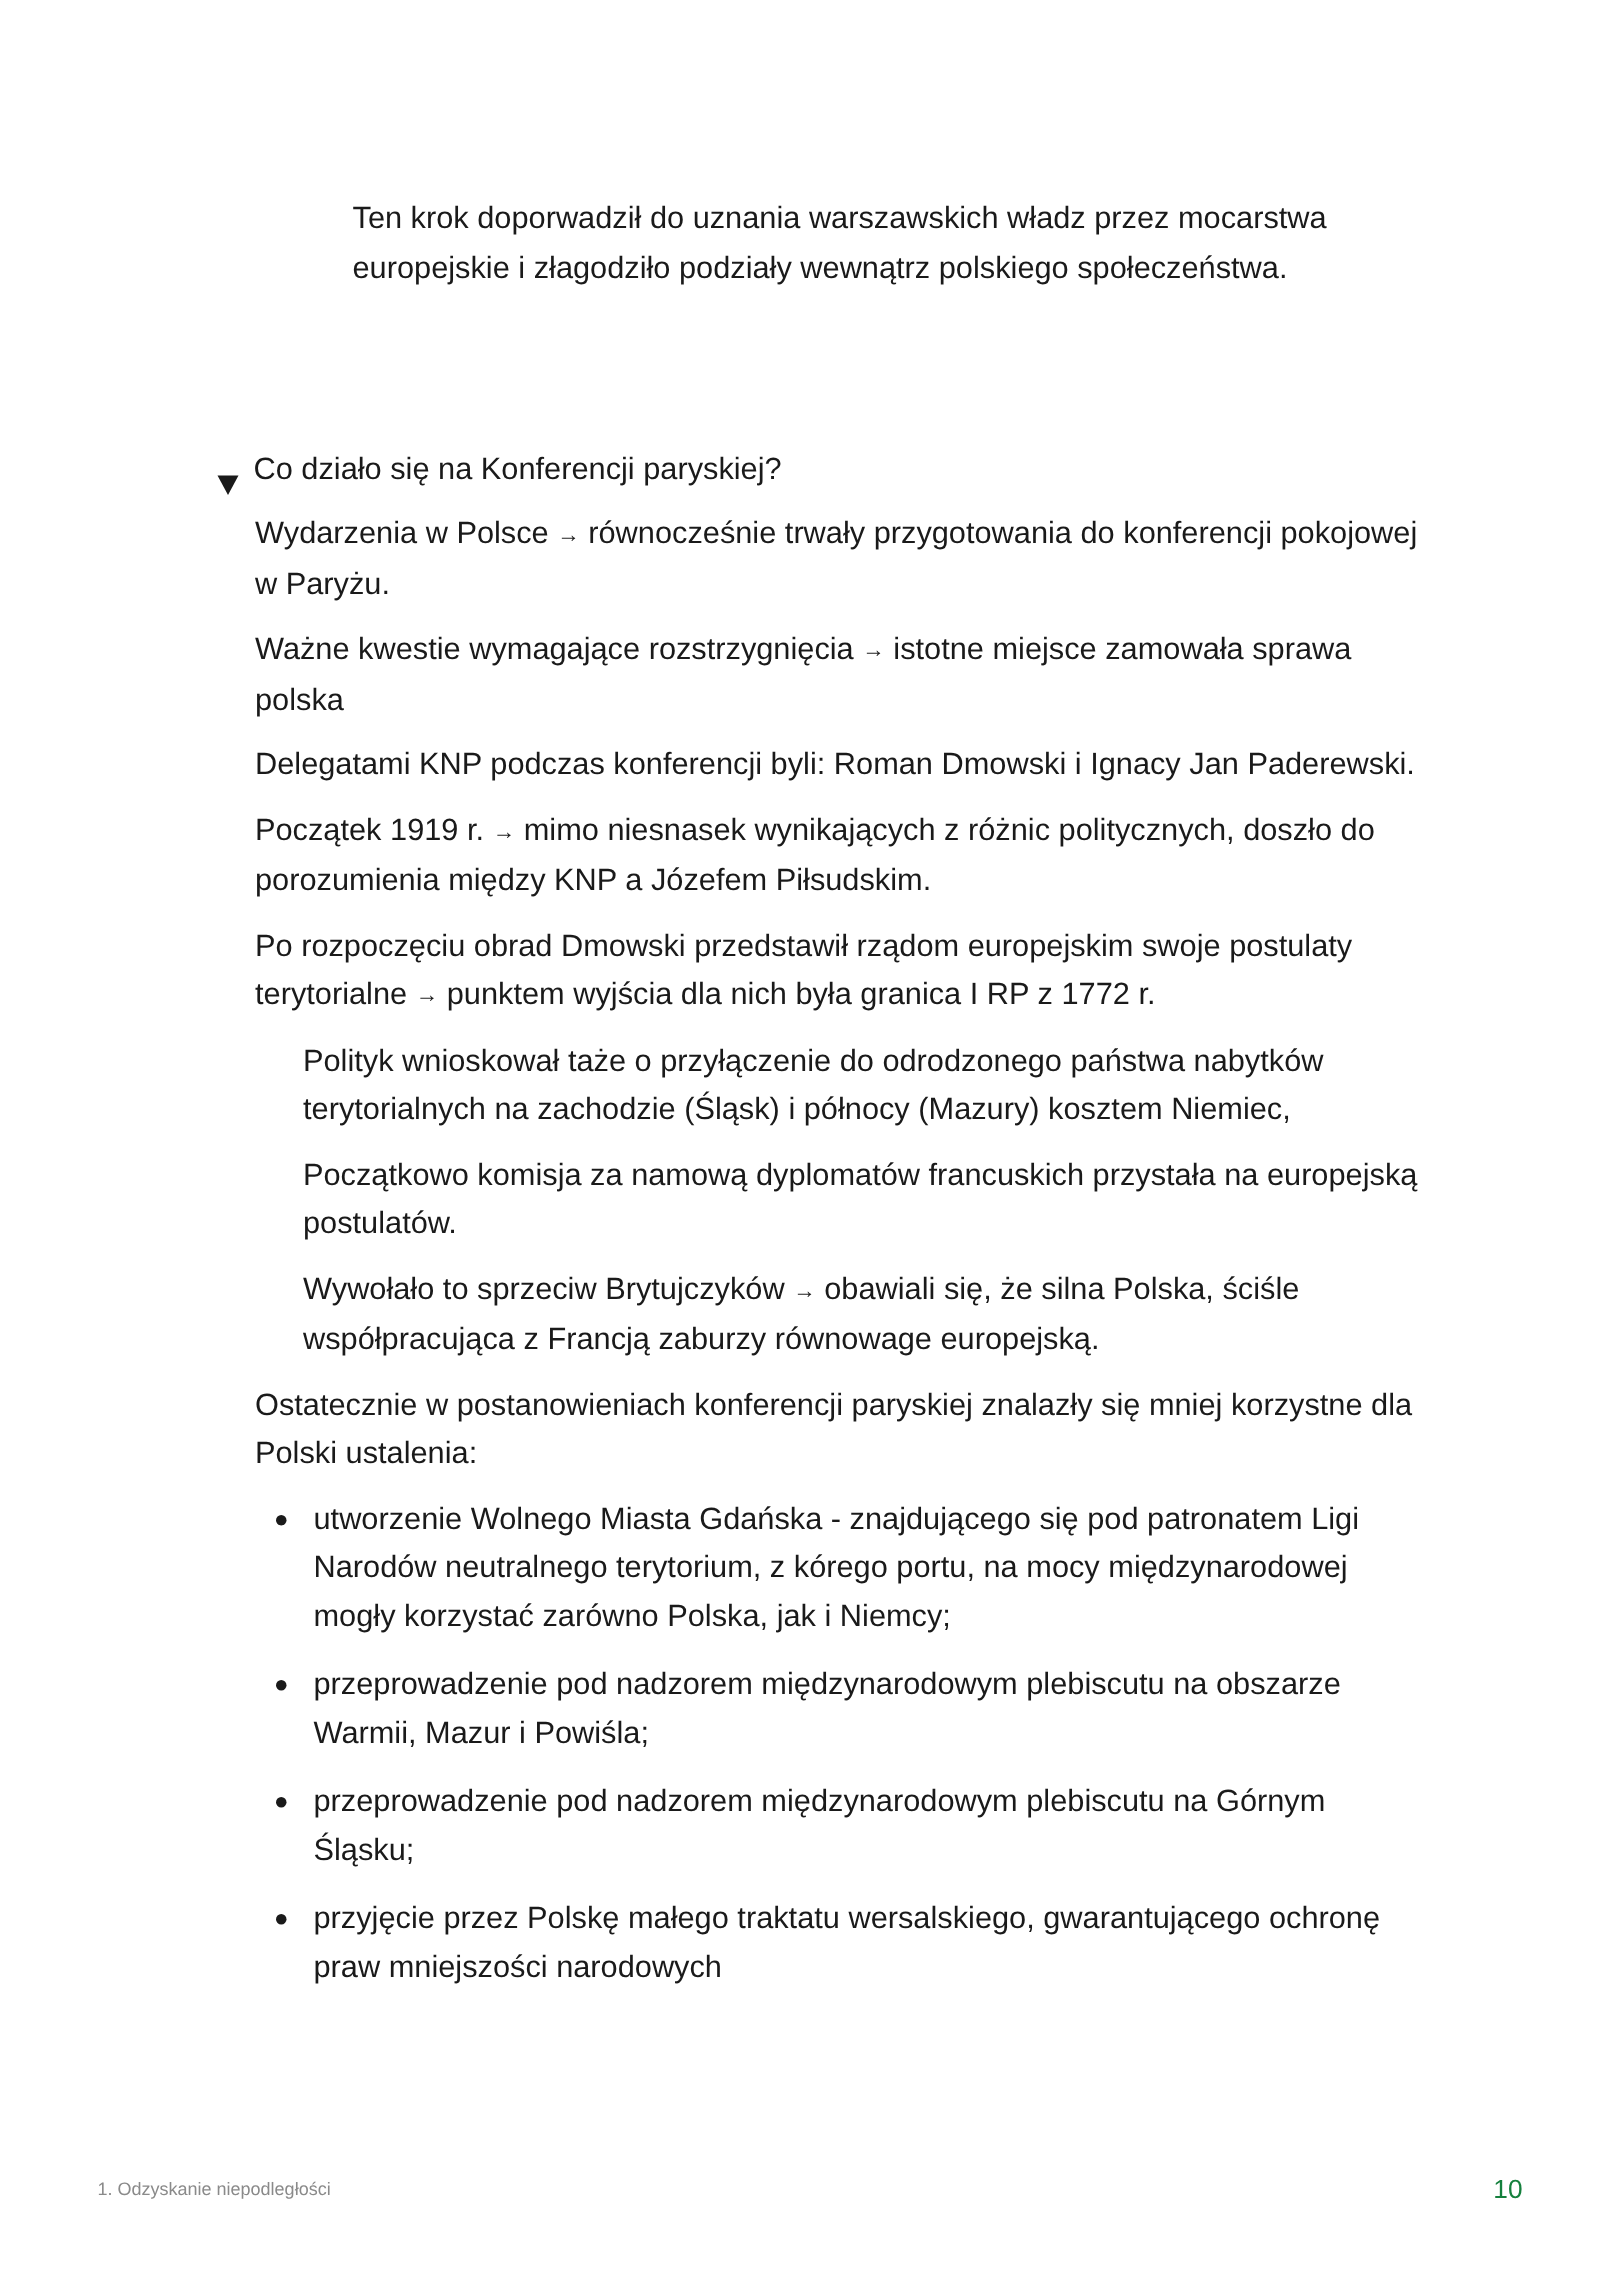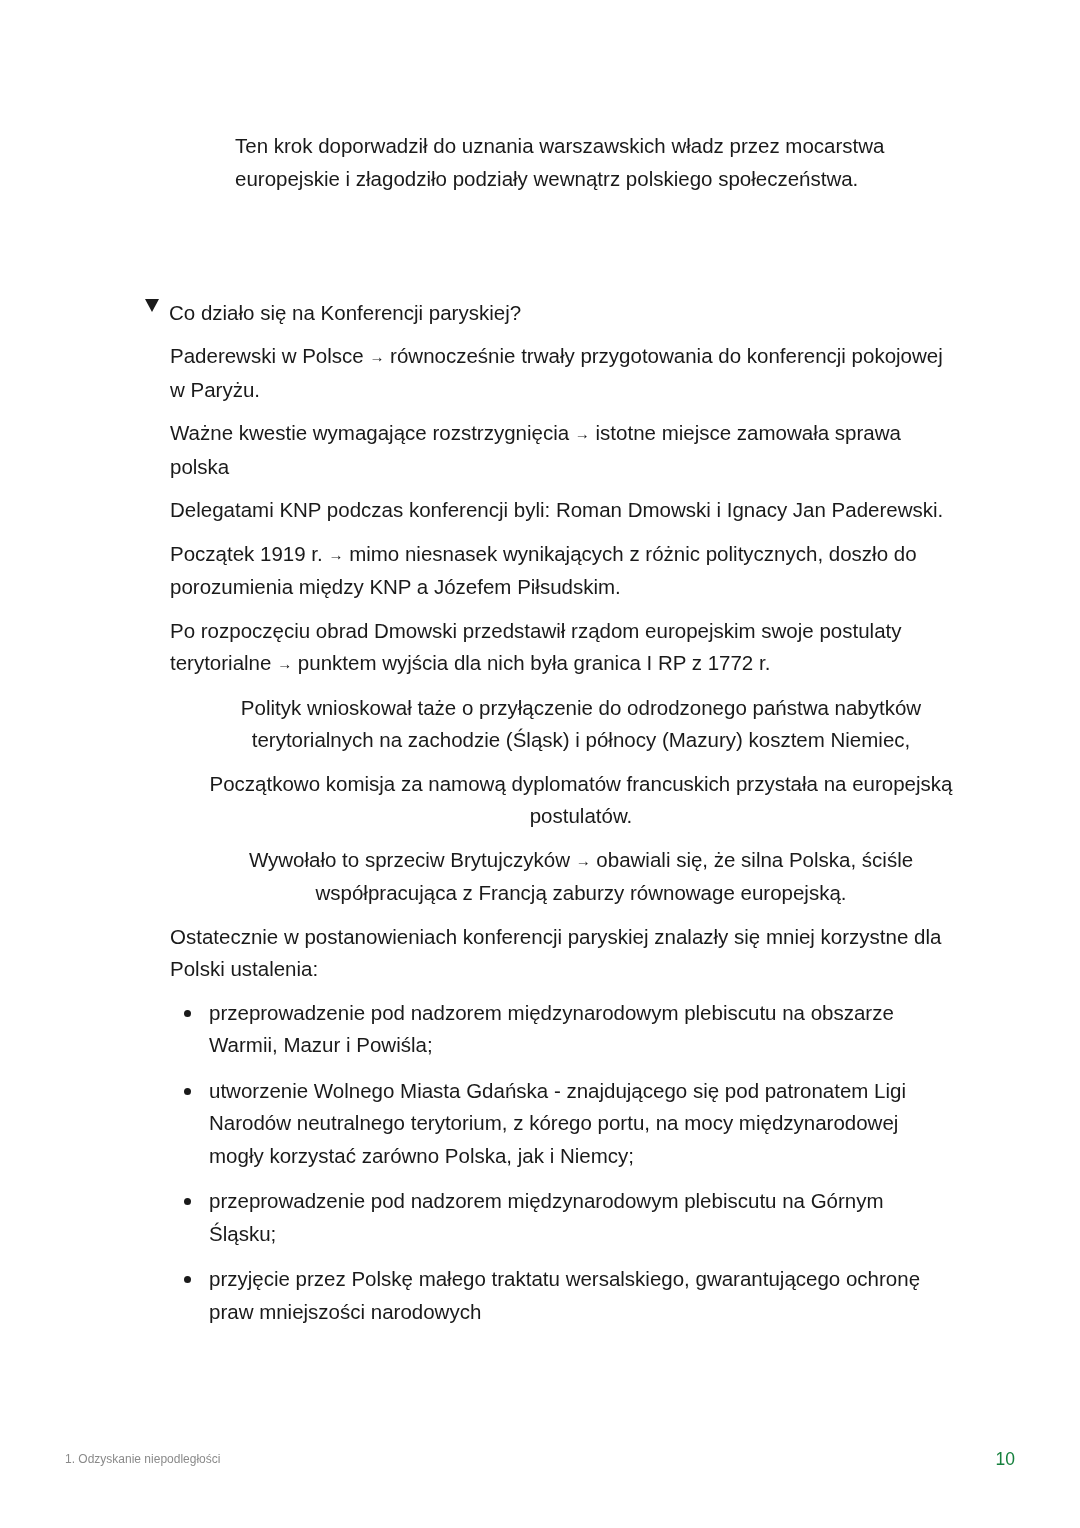--- a/index.html
+++ b/index.html
@@ -24,21 +24,21 @@
     .intro {
       left: 235px;
       top: 130px;
       width: 720px;
     }
     .toggle {
       position: absolute;
       left: 145px;
       top: 297px;
       display: flex;
-      align-items: flex-start;
+      align-items: flex-end;
     }
     .toggle-icon {
       display: inline-block;
       width: 0;
       height: 0;
       border-left: 7.5px solid transparent;
       border-right: 7.5px solid transparent;
       border-top: 13px solid #1a1a1a;
       margin-right: 10px;
       margin-top: 2px;
@@ -54,21 +54,20 @@
       width: 790px;
     }
     .content p {
       margin: 0 0 11px 0;
     }
     .nested {
       margin-left: 32px;
     }
     .nested p {
       margin: 0 0 11px 0;
-      text-align: center;
     }
     ul.bullets {
       list-style: none;
       margin: 0;
       padding: 0;
     }
     ul.bullets li {
       position: relative;
       padding-left: 39px;
       margin: 0 0 13px 0;
@@ -109,21 +108,21 @@
 
 <p class="para intro">Ten krok doporwadził do uznania warszawskich władz przez mocarstwa europejskie i złagodziło podziały wewnątrz polskiego społeczeństwa.</p>
 
 <div class="toggle">
   <span class="toggle-icon"></span>
   <span class="toggle-title">Co działo się na Konferencji paryskiej?</span>
 </div>
 
 <div class="content">
   <p>
-    <span>Paderewski w Polsce</span>
+    <span>Wydarzenia w Polsce</span>
     <span class="arrow">→</span>
     <span>równocześnie trwały przygotowania do konferencji pokojowej w Paryżu.</span>
   </p>
   <p>
     <span>Ważne kwestie wymagające rozstrzygnięcia</span>
     <span class="arrow">→</span>
     <span>istotne miejsce zamowała sprawa polska</span>
   </p>
   <p>Delegatami KNP podczas konferencji byli: Roman Dmowski i Ignacy Jan Paderewski.</p>
   <p>
@@ -145,25 +144,25 @@
       <span class="arrow">→</span>
       <span>obawiali się, że silna Polska, ściśle współpracująca z Francją zaburzy równowage europejską.</span>
     </p>
   </div>
 
   <p>Ostatecznie w postanowieniach konferencji paryskiej znalazły się mniej korzystne dla Polski ustalenia:</p>
 
   <ul class="bullets">
     <li>
       <span class="bullet"></span>
-      <span>przeprowadzenie pod nadzorem międzynarodowym plebiscutu na obszarze Warmii, Mazur i Powiśla;</span>
+      <span>utworzenie Wolnego Miasta Gdańska - znajdującego się pod patronatem Ligi Narodów neutralnego terytorium, z kórego portu, na mocy międzynarodowej mogły korzystać zarówno Polska, jak i Niemcy;</span>
     </li>
     <li>
       <span class="bullet"></span>
-      <span>utworzenie Wolnego Miasta Gdańska - znajdującego się pod patronatem Ligi Narodów neutralnego terytorium, z kórego portu, na mocy międzynarodowej mogły korzystać zarówno Polska, jak i Niemcy;</span>
+      <span>przeprowadzenie pod nadzorem międzynarodowym plebiscutu na obszarze Warmii, Mazur i Powiśla;</span>
     </li>
     <li>
       <span class="bullet"></span>
       <span>przeprowadzenie pod nadzorem międzynarodowym plebiscutu na Górnym Śląsku;</span>
     </li>
     <li>
       <span class="bullet"></span>
       <span>przyjęcie przez Polskę małego traktatu wersalskiego, gwarantującego ochronę praw mniejszości narodowych</span>
     </li>
   </ul>

